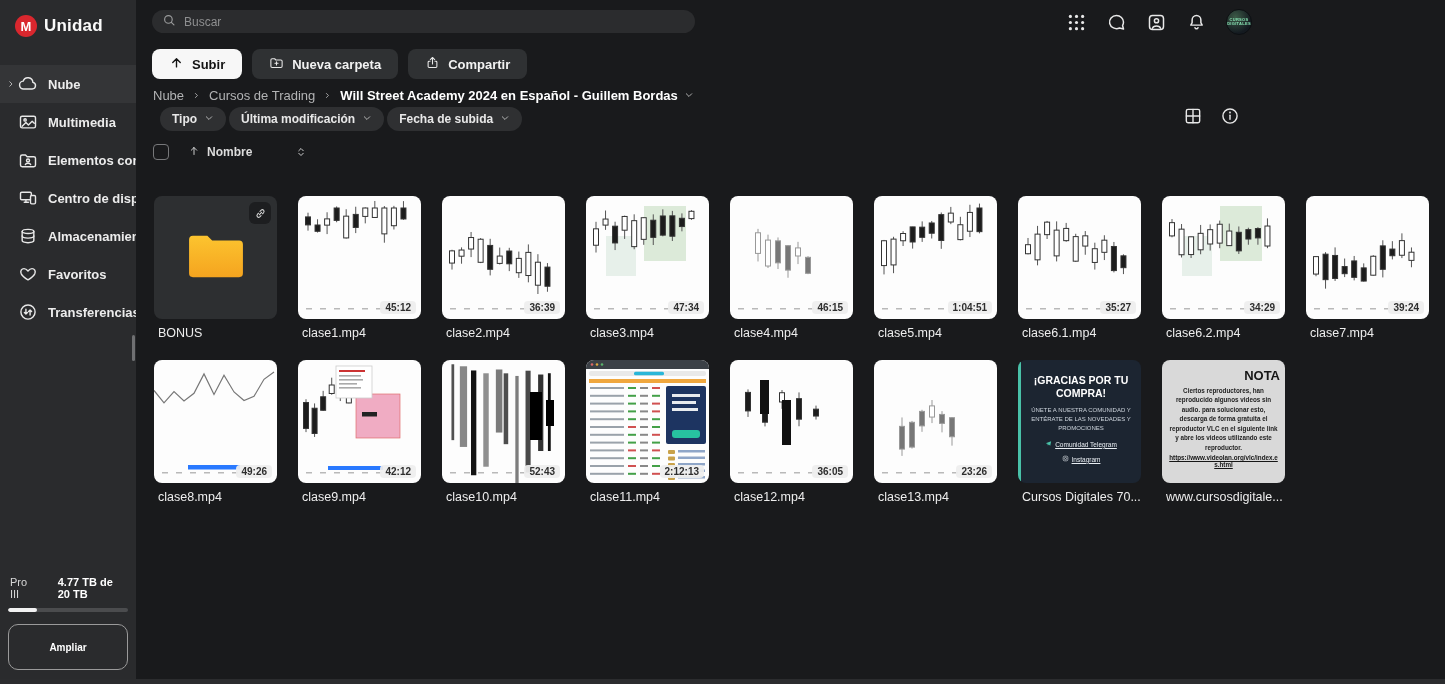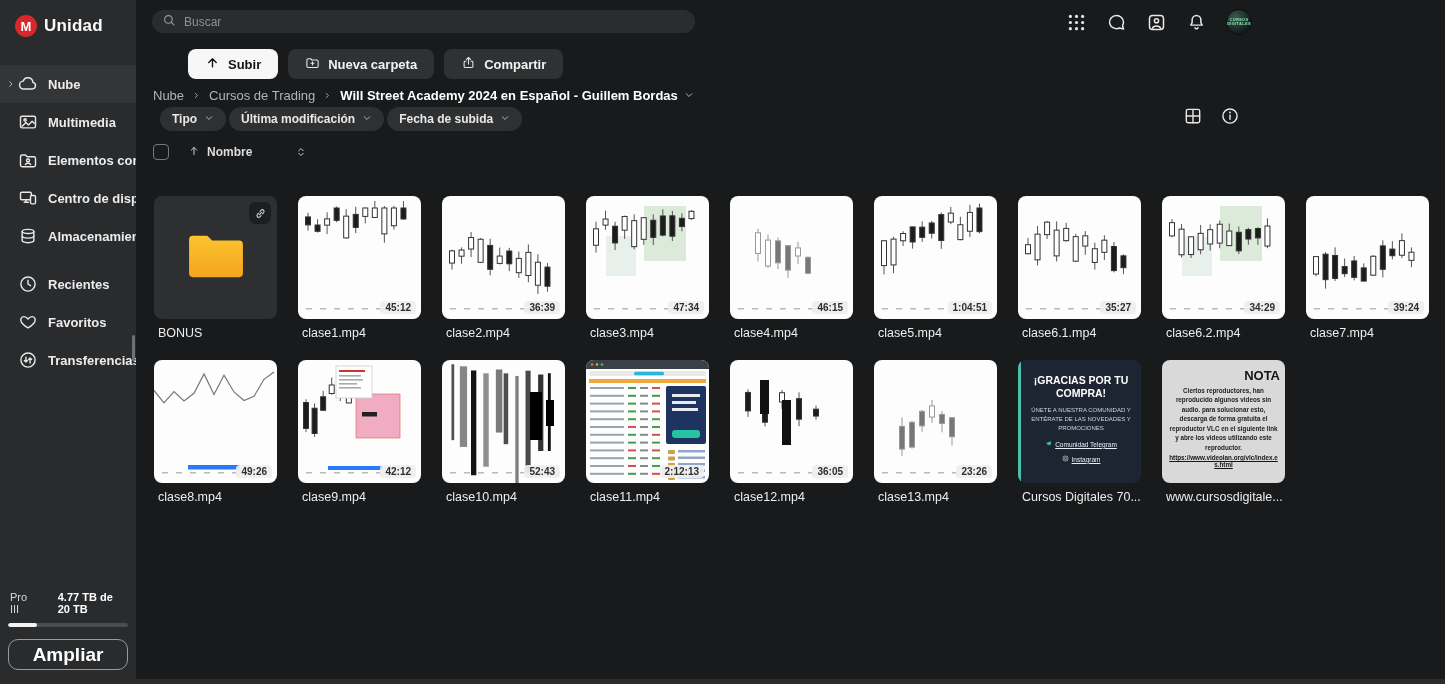--- a/index.html
+++ b/index.html
@@ -28,23 +28,23 @@
   .side-scrollbar { position:absolute; right:1px; top:335px; width:3px; height:26px;
     border-radius:2px; background:#6f7072; }
   .storage { position:absolute; left:0; bottom:14px; width:136px; padding:0 8px; }
   .storage-row { display:flex; justify-content:space-between; align-items:baseline;
     padding:0 2px;gap:25px; }
   .plan { font-size:11px; color:#d6d6d6; }
   .usage { font-size:11px; font-weight:bold; color:#fff; }
   .progress { margin-top:8px; height:4px; border-radius:3px; background:#4b4c4e;
     overflow:hidden; }
   .progress-fill { height:100%; background:#f2f2f2; border-radius:3px; }
-  .upgrade-btn { margin-top:12px; width:100%; height:31px; border-radius:10px;
+  .upgrade-btn { margin-top:12px; width:100%; height:46px; border-radius:10px;
     border:1px solid #9a9a9a; background:transparent; color:#fff; font-weight:bold;
-    font-size:19px; cursor:pointer; font-family:inherit; }
+    font-size:10px; cursor:pointer; font-family:inherit; }
 
   
   .main { position:absolute; left:136px; top:0; width:1130px; height:684px; }
   .topbar { position:relative; height:44px; }
   .search { position:absolute; left:16px; top:10px; width:543px; height:23px;
     background:#2b2c2e; border-radius:12px; display:flex; align-items:center;
     padding:0 10px; gap:8px; }
   .search svg { width:14px; height:14px; flex:0 0 14px; }
   .search input { background:transparent; border:none; outline:none; color:#cfcfcf;
     font-size:12px; width:100%; font-family:inherit; }
@@ -57,21 +57,21 @@
     background:radial-gradient(circle at 35% 30%, #3c5a47, #141a20 70%);
     display:flex; flex-direction:column; align-items:center; justify-content:center;
     line-height:1.1; border:1px solid #0c0f12; }
   .avatar span { font-size:4px; color:#86e2b2; font-weight:bold; letter-spacing:.3px; }
 
   .toolbar { position:absolute; left:16px; top:49px; display:flex; gap:10px; }
   .btn { height:30px; border:none; border-radius:8px; display:inline-flex;
     align-items:center; gap:8px; padding:0 17px; font-size:13px; font-weight:bold;
     cursor:pointer; font-family:inherit; }
   .btn svg { width:15px; height:15px; }
-  .btn-light { background:#f7f7f7; color:#141414;margin-left:36px; }
+  .btn-light { background:#f7f7f7; color:#141414; }
   .btn-dark { background:#2f3133; color:#f2f2f2; }
 
   .breadcrumb { position:absolute; left:17px; top:88px; display:flex; align-items:center;
     gap:8px; font-size:13px; }
   .crumb { color:#b2b3b4; cursor:pointer; }
   .crumb-sep svg { width:9px; height:9px; display:block; }
   .crumb-current { color:#ffffff; font-weight:bold; cursor:pointer; display:flex;
     align-items:center; gap:6px; }
   .crumb-current svg { width:10px; height:10px; }
 
@@ -179,28 +179,20 @@
     <span class="nav-label">Centro de dispositivos</span>
   </div>
       <div class="nav-item">
     <span class="nav-chevron"></span>
     <span class="nav-ic"><svg viewBox="0 0 24 24" fill="none" stroke="#e8e8e8" stroke-width="1.7" stroke-linecap="round" stroke-linejoin="round">
             <ellipse cx="12" cy="6.5" rx="7" ry="2.5"></ellipse>
             <path d="M5 6.5v11c0 1.4 3.1 2.5 7 2.5s7-1.1 7-2.5v-11"></path>
             <path d="M5 12c0 1.4 3.1 2.5 7 2.5s7-1.1 7-2.5"></path>
           </svg></span>
     <span class="nav-label">Almacenamiento</span>
-  </div>
-      <div class="nav-item gap-above">
-    <span class="nav-chevron"></span>
-    <span class="nav-ic"><svg viewBox="0 0 24 24" fill="none" stroke="#e8e8e8" stroke-width="1.7" stroke-linecap="round" stroke-linejoin="round">
-            <circle cx="12" cy="12" r="8.5"></circle>
-            <path d="M12 7.5V12l3 2"></path>
-          </svg></span>
-    <span class="nav-label">Recientes</span>
   </div>
       <div class="nav-item">
     <span class="nav-chevron"></span>
     <span class="nav-ic"><svg viewBox="0 0 24 24" fill="none" stroke="#e8e8e8" stroke-width="1.7" stroke-linecap="round" stroke-linejoin="round">
             <path d="M12 19s-6.4-3.8-8.2-7.5C2.4 8.4 4.3 5.5 7.2 5.5c1.9 0 3.3 1 4.8 2.9 1.5-1.9 2.9-2.9 4.8-2.9 2.9 0 4.8 2.9 3.4 6C18.4 15.2 12 19 12 19z"></path>
           </svg></span>
     <span class="nav-label">Favoritos</span>
   </div>
       <div class="nav-item">
     <span class="nav-chevron"></span>

